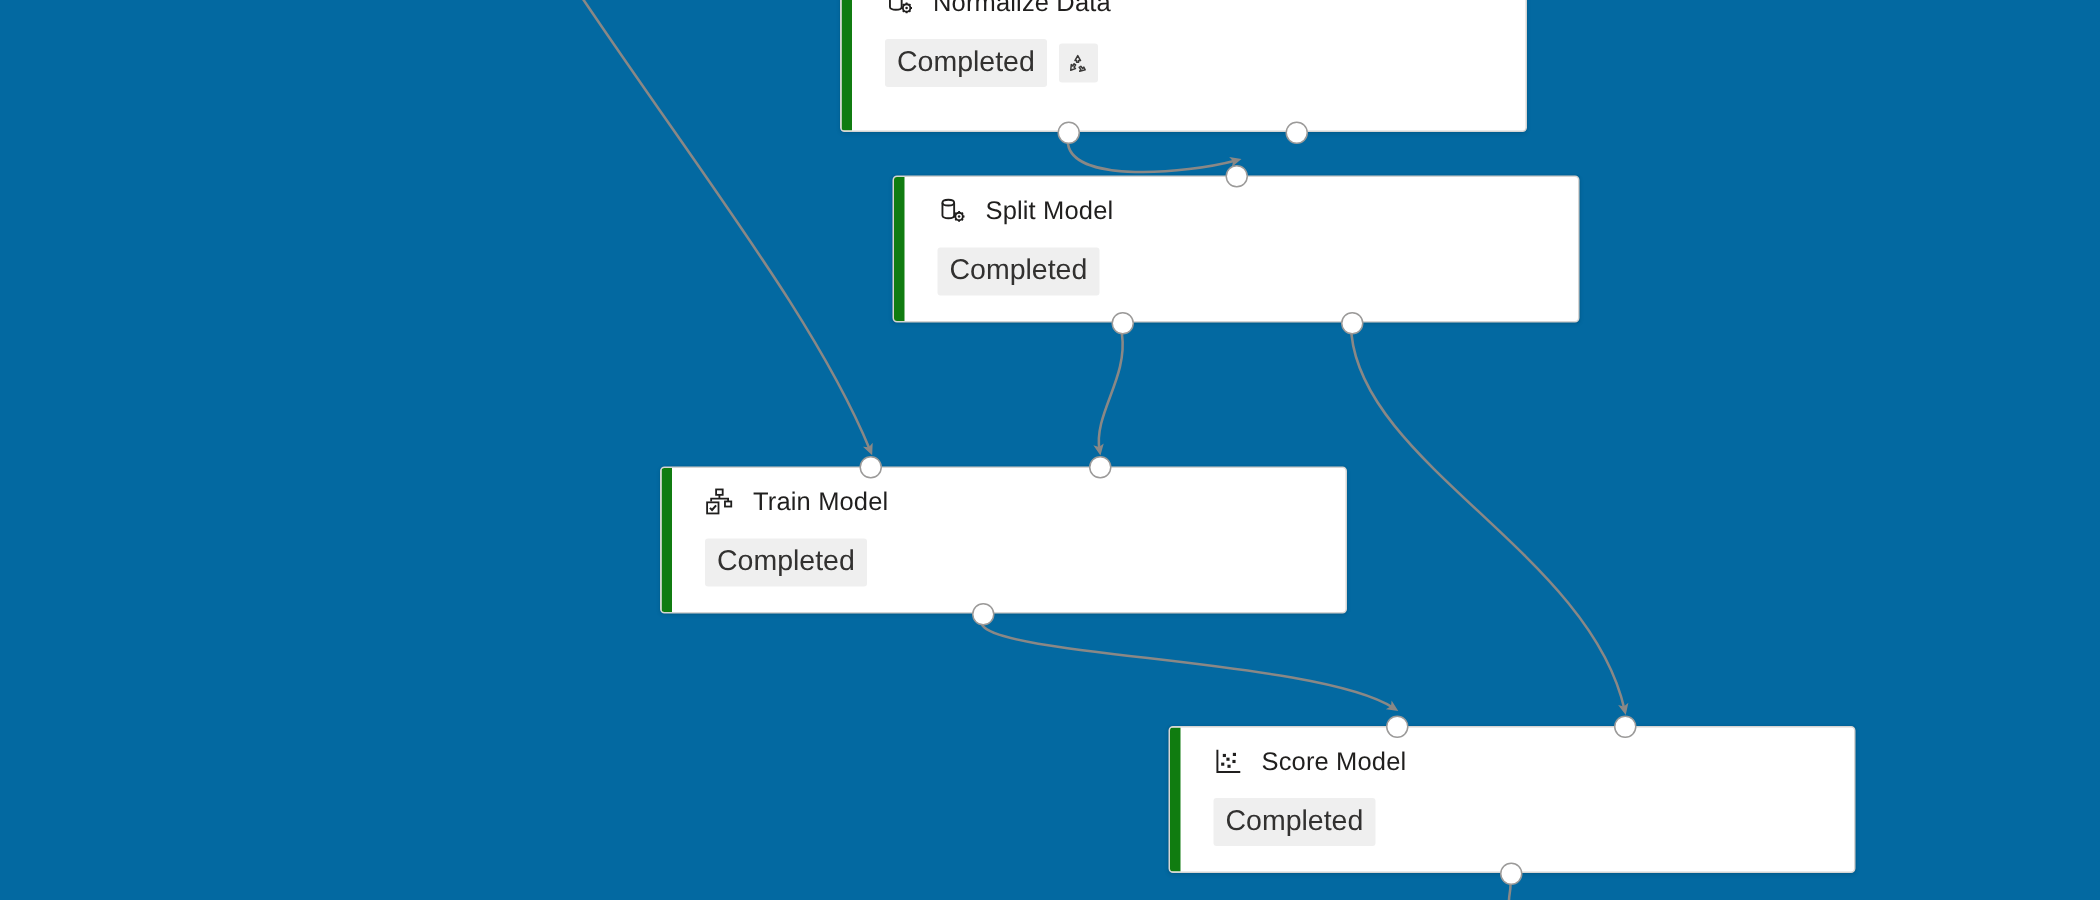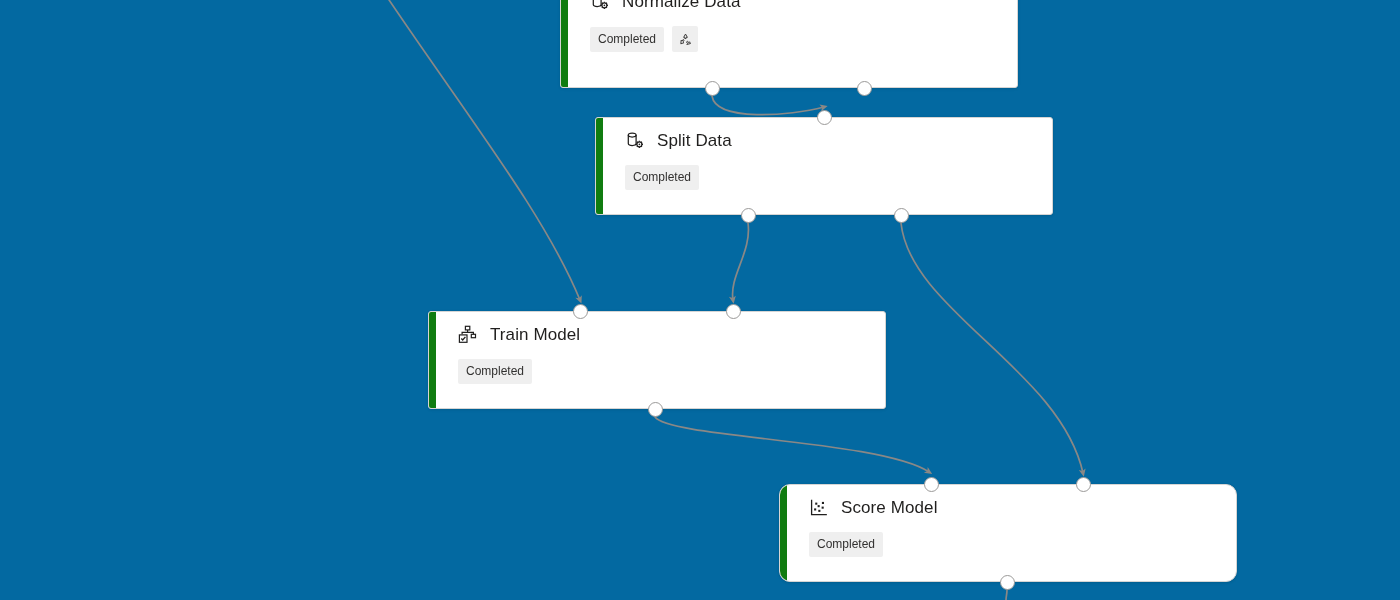--- a/index.html
+++ b/index.html
@@ -86,21 +86,21 @@
     display: flex;
     align-items: center;
     gap: 8px;
     margin-top: 9px;
   }
 
   .status-badge {
     display: inline-block;
     background: #efefef;
     color: #323130;
-    font-size: 12px;
+    font-size: 19px;
     line-height: 1;
     padding: 6px 8px 7px 8px;
     border-radius: 2px;
     white-space: nowrap;
   }
 
   .reuse-chip {
     display: inline-flex;
     align-items: center;
     justify-content: center;
@@ -178,50 +178,50 @@
       <div class="node-header">
         <span class="node-icon">
               <svg width="20" height="20" viewBox="0 0 20 20" fill="none" stroke="#201f1e" stroke-width="1.25">
                 <path d="M3.3 4.1 C3.3 2.9 5 2.2 7.2 2.2 C9.4 2.2 11.1 2.9 11.1 4.1 L11.1 12.6 C11.1 13.8 9.4 14.5 7.2 14.5 C5 14.5 3.3 13.8 3.3 12.6 Z"></path>
                 <path d="M3.3 4.1 C3.3 5.3 5 6.0 7.2 6.0 C9.4 6.0 11.1 5.3 11.1 4.1"></path>
                 <circle cx="14.4" cy="13.3" r="2.5"></circle>
                 <circle cx="14.4" cy="13.3" r="0.85" fill="#201f1e" stroke="none"></circle>
                 <path d="M14.4 9.7 L14.4 10.8 M14.4 15.8 L14.4 16.9 M10.8 13.3 L11.9 13.3 M16.9 13.3 L18 13.3 M11.85 10.75 L12.63 11.53 M16.17 15.07 L16.95 15.85 M16.95 10.75 L16.17 11.53 M12.63 15.07 L11.85 15.85"></path>
               </svg>
             </span>
-        <span class="node-title">Split Data</span>
-      </div>
-      <div class="node-statusrow">
-        <span class="status-badge">Completed</span>
-
-      </div>
-    </div>
-  </div>
-      <div class="node" style="left: 428px; top: 311px; width: 458px; height: 98px;">
+        <span class="node-title">Split Model</span>
+      </div>
+      <div class="node-statusrow">
+        <span class="status-badge">Completed</span>
+
+      </div>
+    </div>
+  </div>
+      <div class="node" style="left: 440px; top: 311px; width: 458px; height: 98px;">
     <div class="node-accent" style="background: rgb(16, 124, 16);"></div>
     <div class="node-body">
       <div class="node-header">
         <span class="node-icon">
               <svg width="20" height="20" viewBox="0 0 20 20" fill="none" stroke="#201f1e" stroke-width="1.2">
                 <rect x="7.4" y="1.3" width="4.4" height="3.6"></rect>
                 <path d="M9.6 4.9 L9.6 7.4 M4.1 9.3 L4.1 7.4 L15.4 7.4 L15.4 9.3"></path>
                 <rect x="13.3" y="9.3" width="4.2" height="3.4"></rect>
                 <rect x="1.4" y="9.9" width="7.6" height="7.4"></rect>
                 <path d="M3.3 13.6 L4.7 15.0 L7.4 11.9" stroke-width="1.35"></path>
               </svg>
             </span>
         <span class="node-title">Train Model</span>
       </div>
       <div class="node-statusrow">
         <span class="status-badge">Completed</span>
 
       </div>
     </div>
   </div>
-      <div class="node" style="left: 779px; top: 484px; width: 458px; height: 98px; border-radius: 11px;">
+      <div class="node" style="left: 779px; top: 484px; width: 458px; height: 98px;">
     <div class="node-accent" style="background: rgb(16, 124, 16);"></div>
     <div class="node-body">
       <div class="node-header">
         <span class="node-icon">
               <svg width="20" height="20" viewBox="0 0 20 20" fill="none" stroke="#201f1e" stroke-width="1.3">
                 <path d="M2.6 2.4 L2.6 16.6 L17.2 16.6" stroke-linecap="square"></path>
                 <rect x="5.1" y="10.4" width="2.1" height="2.1" fill="#201f1e" stroke="none"></rect>
                 <rect x="8.6" y="7.1" width="2.1" height="2.1" fill="#201f1e" stroke="none"></rect>
                 <rect x="9.3" y="11.8" width="2.1" height="2.1" fill="#201f1e" stroke="none"></rect>
                 <rect x="12.6" y="8.6" width="2.1" height="2.1" fill="#201f1e" stroke="none"></rect>

